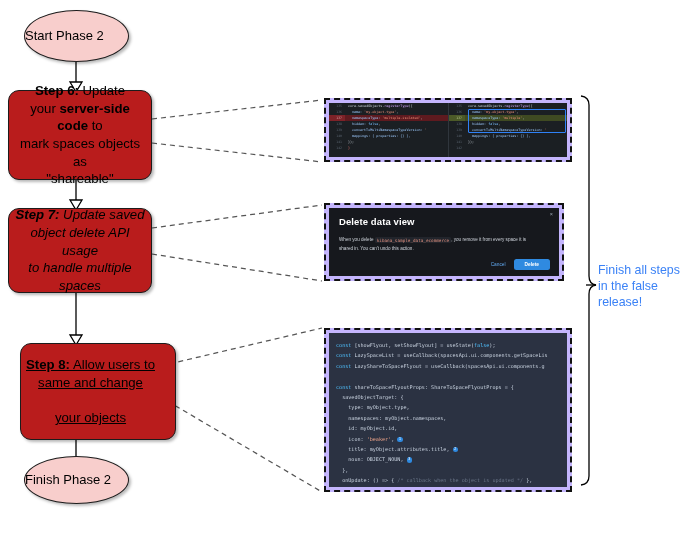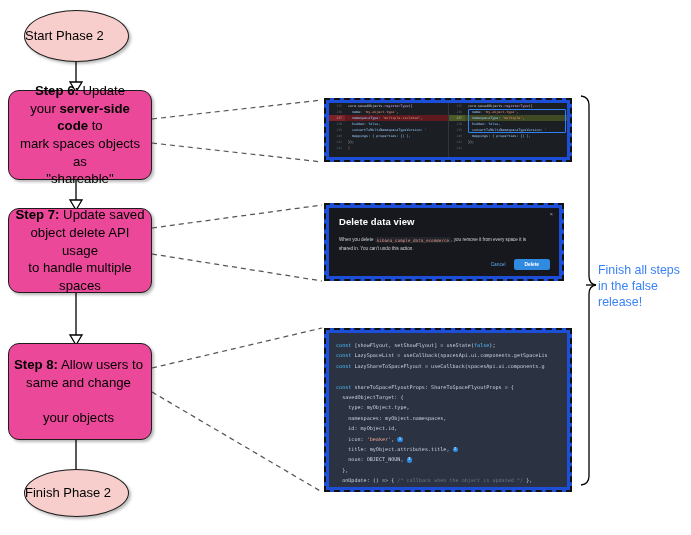--- a/index.html
+++ b/index.html
@@ -23,35 +23,35 @@
     box-shadow: 2px 2px 3px rgba(0,0,0,0.28);
   }
   .term {
     background: #f8cecc;
     border: 1.4px solid #1c1c1c;
     border-radius: 50%;
     font-size: 13px;
     line-height: 1.15;
   }
   .proc {
-    background: #ec4899;
+    background: #b91c1c;
     border: 1.4px solid #1c1c1c;
     border-radius: 11px;
     font-size: 13.2px;
     line-height: 1.34;
     padding: 3px 5px;
   }
   .proc b { font-weight: bold; }
 
   
   .shot {
     position: absolute;
     border: 2.4px dashed #111;
     padding: 3px;
-    background: #1d4ed8;
+    background: #c4b5fd;
   }
   .shot-inner { width:100%; height:100%; overflow:hidden; position:relative; }
 
   
   .diff {
     display: flex; width: 100%; height: 100%;
     background: #1b1f23;
     font-family: "DejaVu Sans Mono", monospace;
     font-size: 3.35px;
     line-height: 6.0px;
@@ -180,38 +180,38 @@
 
   <div class="node proc" style="left:8px; top:90px; width:144px; height:90px;">
     <div>
       <b>Step 6:</b><span> Update</span><br>
       <span>your </span><b>server-side code</b><span> to</span><br>
       <span>mark spaces objects as</span><br>
       <span>"shareable"</span>
     </div>
   </div>
 
-  <div class="node proc" style="left:8px; top:208px; width:144px; height:85px;">
+  <div class="node proc" style="left:8px; top:208px; width:144px; height:85px;font-style:italic;">
     <div>
       <b>Step 7:</b><span> Update saved</span><br>
       <span>object delete API usage</span><br>
       <span>to handle multiple spaces</span>
     </div>
   </div>
 
-  <div class="node proc" style="left:8px; top:343px; width:144px; height:97px;">
+  <div class="node proc" style="left:20px; top:343px; width:156px; height:97px;text-decoration:underline;">
     <div>
       <b>Step 8:</b><span> Allow users to</span><br>
       <span>same and change</span><br>
       <br>
       <span>your objects</span>
     </div>
   </div>
 
-  <div class="node term" style="left:24px; top:469px; width:105px; height:48px;">
+  <div class="node term" style="left:24px; top:456px; width:105px; height:48px;">
     <span>Finish Phase 2</span>
   </div>
 
   <div class="shot" style="left:324px; top:98px; width:248px; height:64px;">
     <div class="shot-inner">
       <div class="diff">
         <div class="diff-pane left" id="diff-left">
             <div class="dline ctx"><span class="dnum">135</span><span class="dtxt"><span class="k-pln">core</span><span class="k-pln">.</span><span class="k-pln">savedObjects</span><span class="k-pln">.</span><span class="k-fn">registerType</span><span class="k-pln">({</span></span></div>
             <div class="dline ctx"><span class="dnum">136</span><span class="dtxt"><span class="k-prop">  name: </span><span class="k-str">'my-object-type'</span><span class="k-pln">,</span></span></div>
             <div class="dline del"><span class="dnum">137</span><span class="dtxt"><span class="k-prop">  namespaceType: </span><span class="k-str">'multiple-isolated'</span><span class="k-pln">,</span></span></div>

